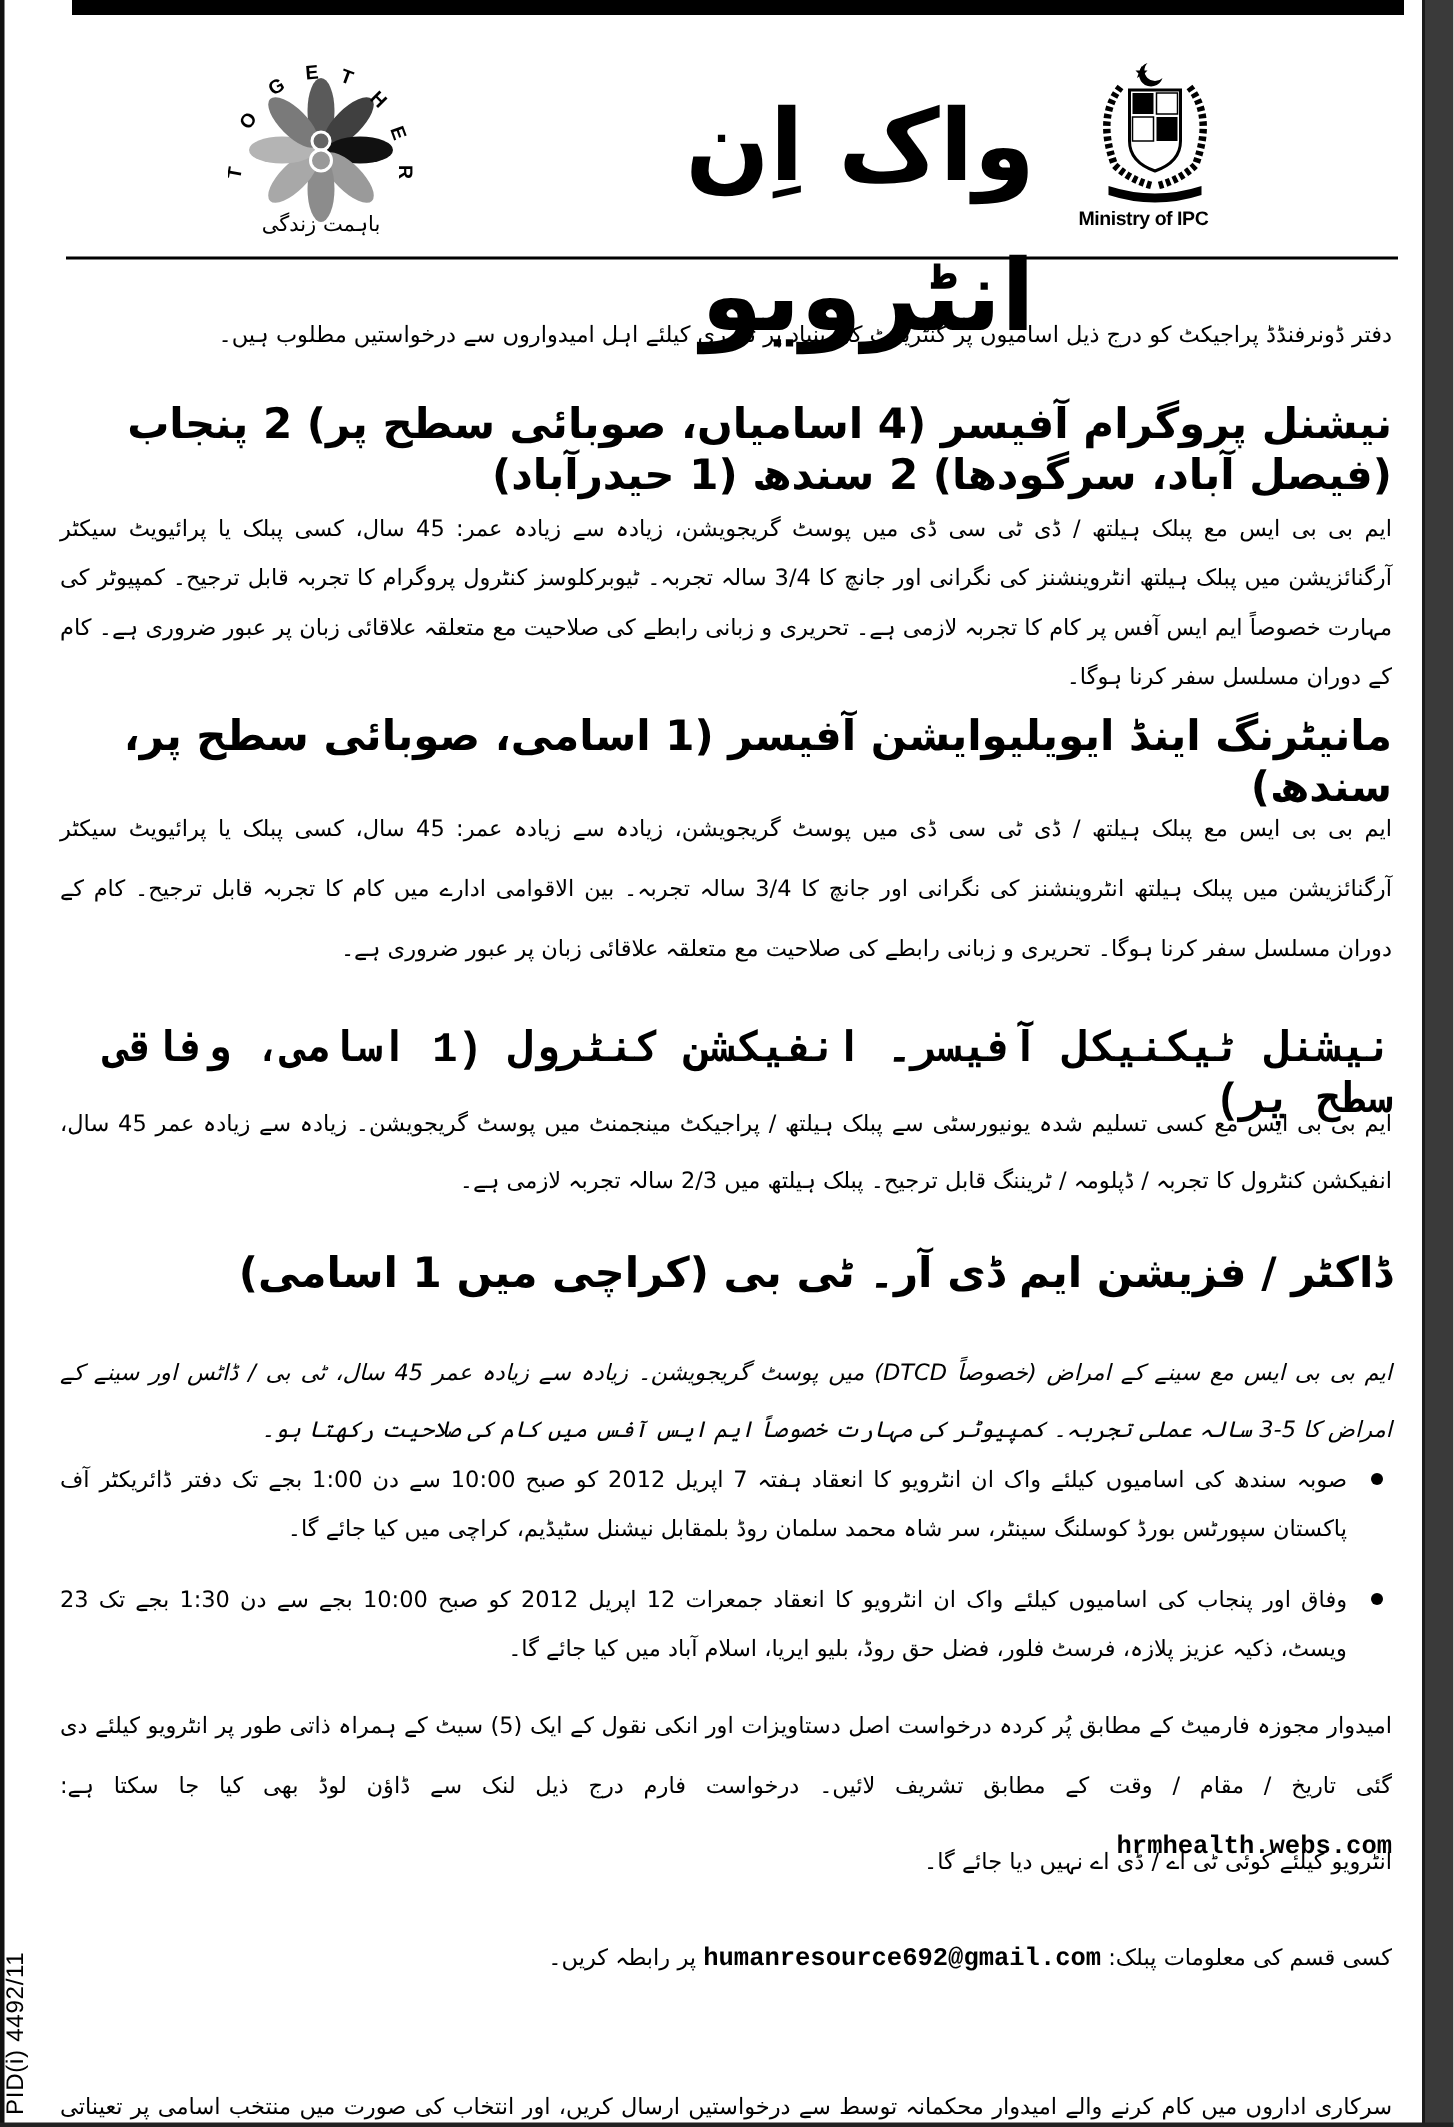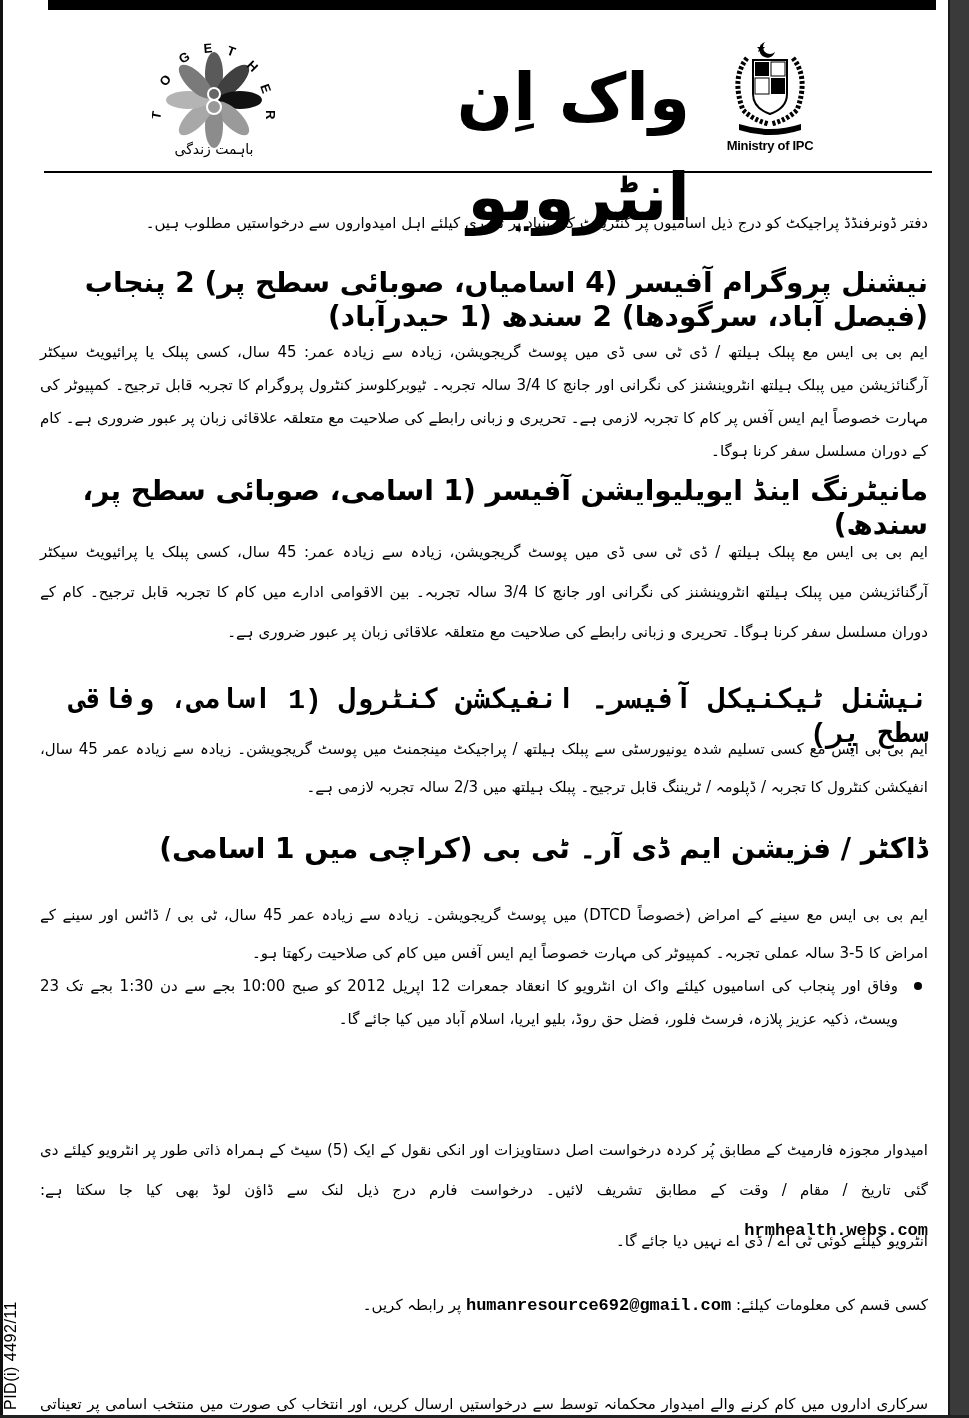--- a/index.html
+++ b/index.html
@@ -20,21 +20,21 @@
     white-space: nowrap; width: 120px;
   }
   .logo-together { position: absolute; left: 152px; top: 42px; width: 130px; height: 120px; }
   .title {
     position: absolute; left: 290px; top: 48px; width: 400px; text-align: right;
     direction: rtl; font-family: "DejaVu Sans", sans-serif; font-weight: bold; font-size: 66px; line-height: 100px;
     letter-spacing: 1px;
   }
   .logo-ministry { position: absolute; left: 725px; top: 38px; width: 90px; height: 118px; }
   .logo-ministry .caption {
-    position: absolute; left: -6px; top: 100px; width: 102px; text-align: center;
+    position: absolute; left: -6px; top: 100px; width: 102px; 
     font-family: "Liberation Sans", sans-serif; font-size: 13px; font-weight: bold; letter-spacing: -0.3px;
   }
   .separator { position: absolute; left: 44px; top: 171px; width: 888px; height: 2px; background: #000; }
   .p { font-size: 15px; line-height: 31px; margin: 0; }
   .heading { font-weight: bold; font-size: 28px; line-height: 34px; direction: rtl; text-align: right; }
 
   .block { position: absolute; left: 40px; width: 888px; direction: rtl; text-align: justify; }
   .block .p { text-align-last: right; }
 
   ul.bullets { list-style: none; margin: 0; padding: 0; }
@@ -125,46 +125,50 @@
   <div class="heading">نیشنل ٹیکنیکل آفیسر۔ انفیکشن کنٹرول (1 اسامی، وفاقی سطح پر)</div>
 </div>
 <div class="block" style="top:730px;">
   <p class="p" style="line-height:38px;">ایم بی بی ایس مع کسی تسلیم شدہ یونیورسٹی سے پبلک ہیلتھ / پراجیکٹ مینجمنٹ میں پوسٹ گریجویشن۔ زیادہ سے زیادہ عمر 45 سال، انفیکشن کنٹرول کا تجربہ / ڈپلومہ / ٹریننگ قابل ترجیح۔ پبلک ہیلتھ میں 2/3 سالہ تجربہ لازمی ہے۔</p>
 </div>
 
 <div class="block" style="top:832px;">
   <div class="heading">ڈاکٹر / فزیشن ایم ڈی آر۔ ٹی بی (کراچی میں 1 اسامی)</div>
 </div>
 <div class="block" style="top:896px;">
-  <p class="p" style="line-height:38px;">ایم بی بی ایس مع سینے کے امراض (خصوصاً DTCD) میں پوسٹ گریجویشن۔ زیادہ سے زیادہ عمر 45 سال، ٹی بی / ڈاٹس اور سینے کے امراض کا 5-3 سالہ عملی تجربہ۔ کمپیوٹر کی مہارت خصوصاً ایم ایس آفس میں کام کی صلاحیت رکھتا ہو۔</p>
+  <p class="p" style="line-height:38px;font-style:italic;">ایم بی بی ایس مع سینے کے امراض (خصوصاً DTCD) میں پوسٹ گریجویشن۔ زیادہ سے زیادہ عمر 45 سال، ٹی بی / ڈاٹس اور سینے کے امراض کا 5-3 سالہ عملی تجربہ۔ کمپیوٹر کی مہارت خصوصاً ایم ایس آفس میں کام کی صلاحیت رکھتا ہو۔</p>
 </div>
 
 <div class="block" style="top:970px;">
   <ul class="bullets">
+    <li style="margin-bottom:14px;">
+      <span class="dot"></span>
+      <span>صوبہ سندھ کی اسامیوں کیلئے واک ان انٹرویو کا انعقاد ہفتہ 7 اپریل 2012 کو صبح 10:00 سے دن 1:00 بجے تک دفتر ڈائریکٹر آف پاکستان سپورٹس بورڈ کوسلنگ سینٹر، سر شاہ محمد سلمان روڈ بلمقابل نیشنل سٹیڈیم، کراچی میں کیا جائے گا۔</span>
+    </li>
     <li>
       <span class="dot"></span>
       <span>وفاق اور پنجاب کی اسامیوں کیلئے واک ان انٹرویو کا انعقاد جمعرات 12 اپریل 2012 کو صبح 10:00 بجے سے دن 1:30 بجے تک 23 ویسٹ، ذکیہ عزیز پلازہ، فرسٹ فلور، فضل حق روڈ، بلیو ایریا، اسلام آباد میں کیا جائے گا۔</span>
     </li>
   </ul>
 </div>
 
 <div class="block" style="top:1130px;">
   <p class="p" style="line-height:40px;">
     <span>امیدوار مجوزہ فارمیٹ کے مطابق پُر کردہ درخواست اصل دستاویزات اور انکی نقول کے ایک (5) سیٹ کے ہمراہ ذاتی طور پر انٹرویو کیلئے دی گئی تاریخ / مقام / وقت کے مطابق تشریف لائیں۔ درخواست فارم درج ذیل لنک سے ڈاؤن لوڈ بھی کیا جا سکتا ہے:</span>
     <a class="ltr-bold" style="color:#000;text-decoration:none;">hrmhealth.webs.com</a>
   </p>
 </div>
 
 <div class="block" style="top:1226px;">
   <p class="p">انٹرویو کیلئے کوئی ٹی اے / ڈی اے نہیں دیا جائے گا۔</p>
 </div>
 
 <div class="block" style="top:1290px;">
   <p class="p">
-    <span>کسی قسم کی معلومات کیلئے:</span>
+    <span>کسی قسم کی معلومات پبلک:</span>
     <a class="ltr-bold" style="color:#000;text-decoration:none;">humanresource692@gmail.com</a>
     <span>پر رابطہ کریں۔</span>
   </p>
 </div>
 
 <div class="block" style="top:1345px;margin-top:44px;">
   <p class="p">سرکاری اداروں میں کام کرنے والے امیدوار محکمانہ توسط سے درخواستیں ارسال کریں، اور انتخاب کی صورت میں منتخب اسامی پر تعیناتی کیلئے NOC جمع کرانا ہوگا۔</p>
 </div>
 
 </body></html>

